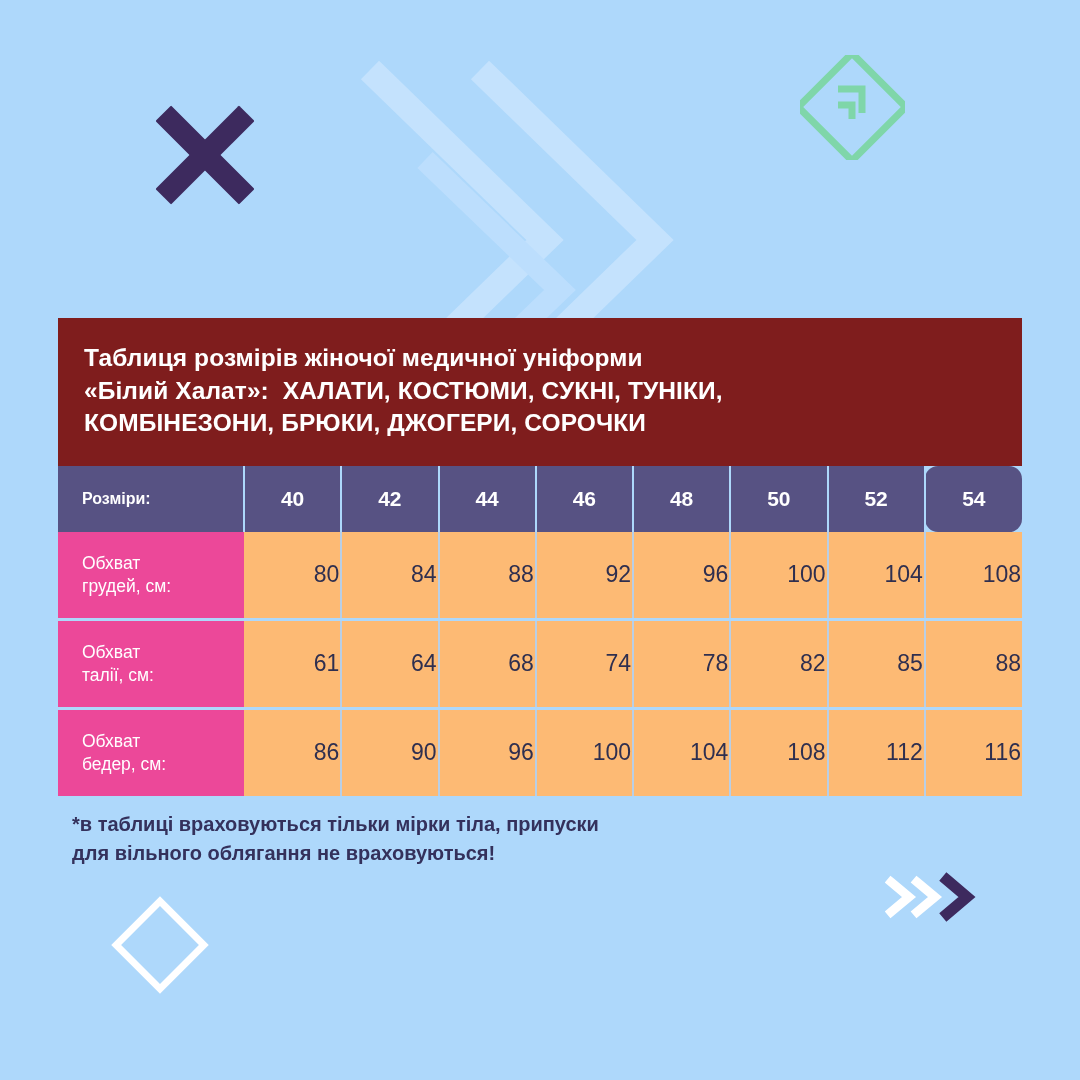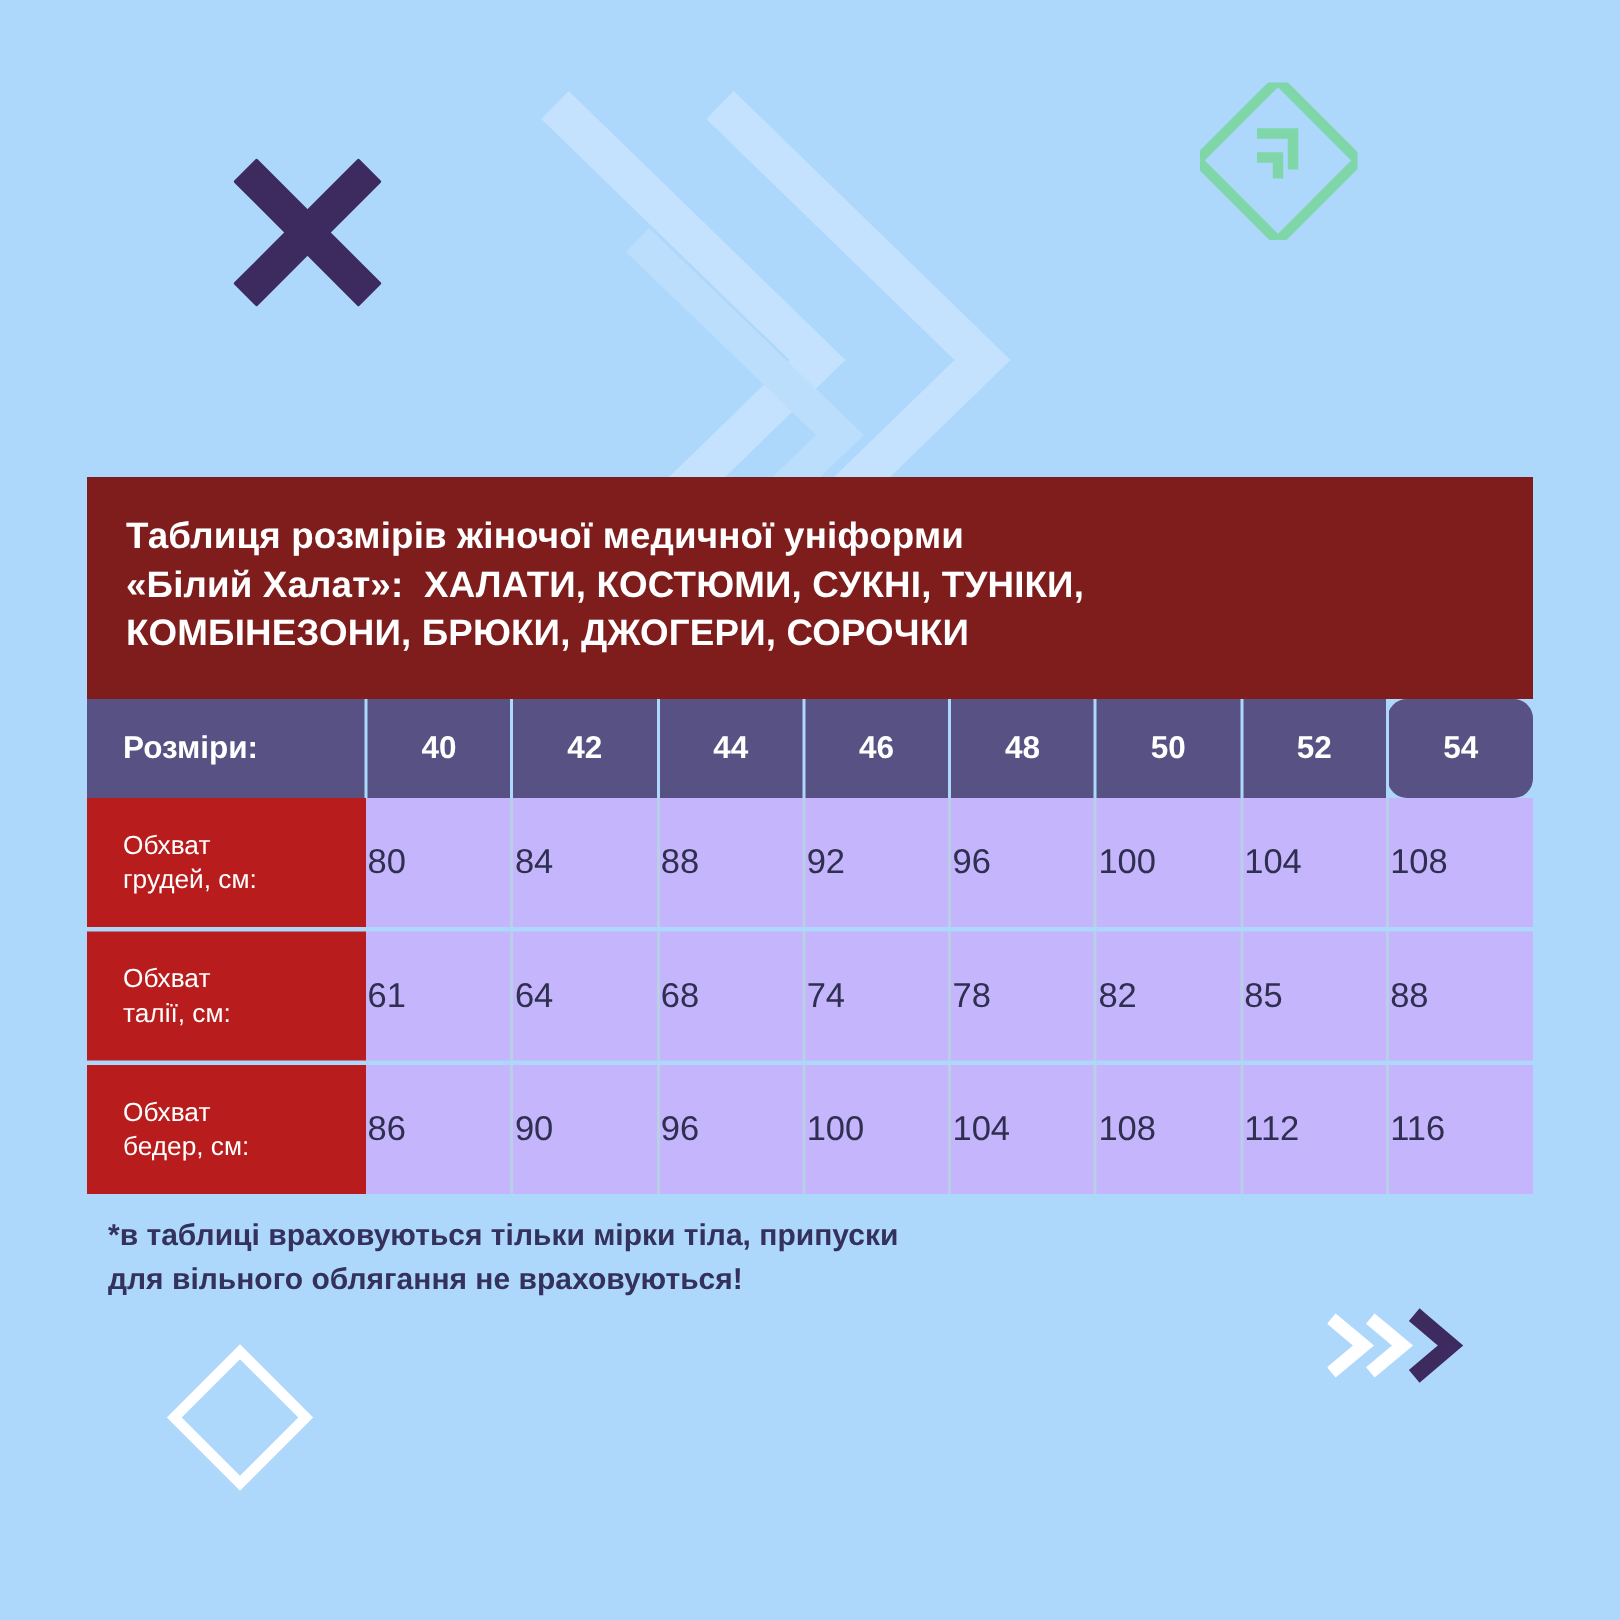--- a/index.html
+++ b/index.html
@@ -106,38 +106,38 @@
     font-weight: bold;
     text-align: center;
     height: 64px;
     vertical-align: middle;
     border-right: 2px solid #aed8fb;
   }
   .head-row td:last-child { border-right: none; border-radius: 13px; }
   .head-row td.rowlabel {
     text-align: left;
     padding-left: 24px;
-    font-size: 21px;
+    font-size: 16px;
     border-right: 2px solid #aed8fb;
   }
 
   .data-row td {
-    background: #c4b5fd;
+    background: #fdba74;
     color: #2f2f4f;
     font-size: 23px;
-    text-align: left;
+    text-align: right;
     height: 84px;
     vertical-align: middle;
     border-right: 2px solid #b9cfe6;
     border-bottom: 3px solid #aed8fb;
   }
   .data-row td:last-child { border-right: none; }
   .data-row:last-child td { border-bottom: none; }
   .data-row td.rowlabel {
-    background: #b91c1c;
+    background: #ec4899;
     color: #ffffff;
     font-size: 17.5px;
     font-weight: normal;
     text-align: left;
     padding-left: 24px;
     line-height: 1.3;
     border-right: none;
     white-space: pre-line;
   }
 

